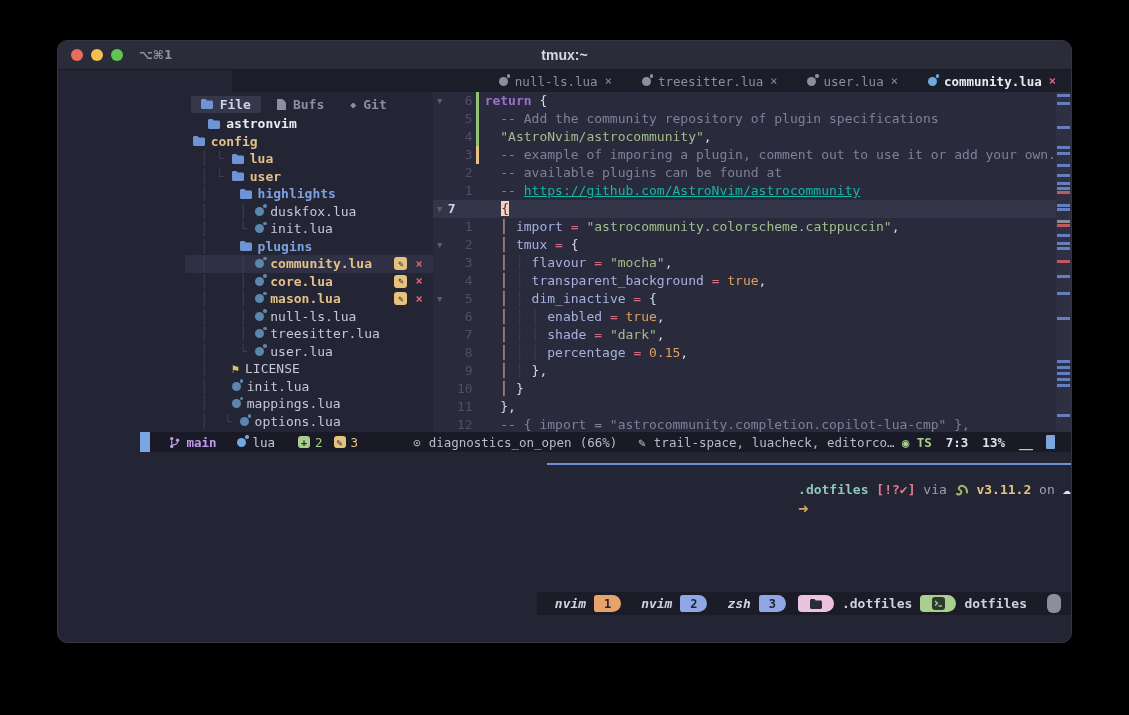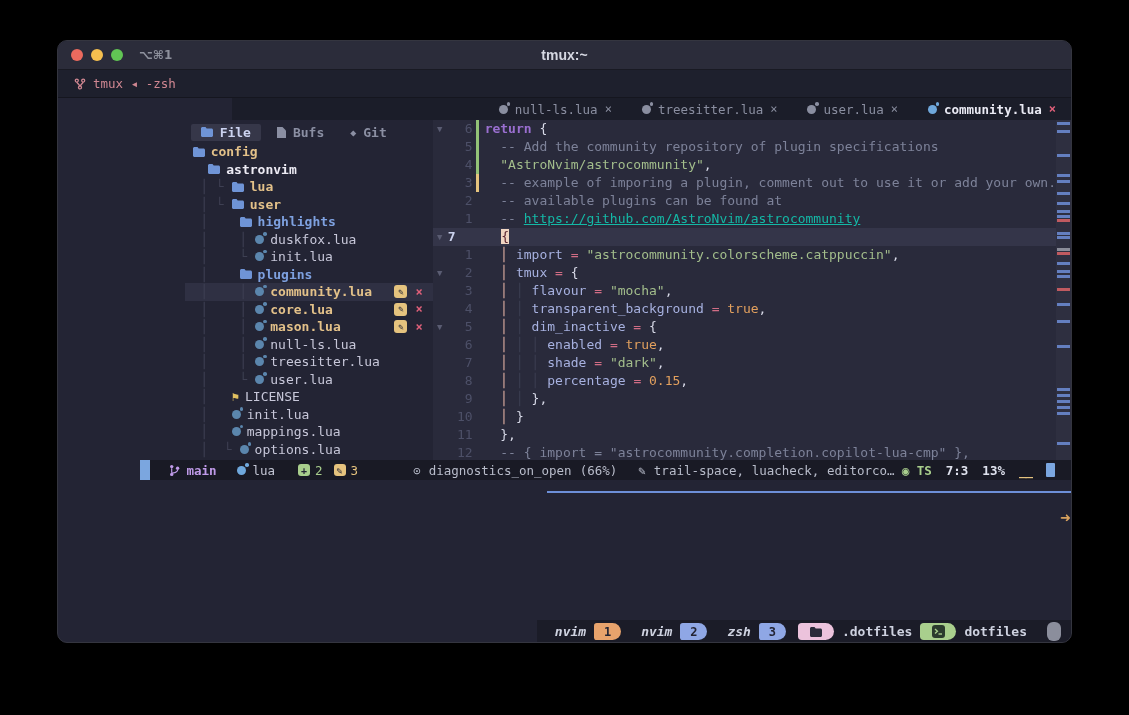--- a/index.html
+++ b/index.html
@@ -112,33 +112,20 @@
 
 <div class="window">
   <div class="titlebar">
     <span class="tl" style="background:#ec6a5e"></span>
     <span class="tl" style="background:#f5bf4f"></span>
     <span class="tl" style="background:#61c554"></span>
     <span class="shortcut">⌥⌘1</span>
     <div class="title-center">tmux:~</div>
   </div>
 
-  <div class="tabstrip">
-    <span>
-      <svg width="12" height="12" viewBox="0 0 12 12">
-          <g fill="none" stroke="#cf8691" stroke-width="1.3">
-        <circle cx="2.8" cy="2.6" r="1.5"></circle>
-            <circle cx="9.2" cy="2.6" r="1.5"></circle>
-            <circle cx="6" cy="9.4" r="1.5"></circle>
-        <path d="M2.8 4.2 6 7.9 9.2 4.2"></path>
-          </g>
-        </svg>
-    </span>
-    <span>tmux ◂ -zsh</span>
-  </div>
 
   <div class="term">
     <div class="tabline">
         <div class="tab">
           <span class="luad luad-gray"></span>
           <span>null-ls.lua</span>
           <span class="xx">×</span>
         </div>
         <div class="tab">
           <span class="luad luad-gray"></span>
@@ -175,26 +162,26 @@
                 </svg>
               </span>
               <span>Bufs</span>
             </div>
             <div class="ttab">
               <span class="ticon icon-gray" style="font-size:10px">◆</span>
               <span>Git</span>
             </div>
           </div>
         <div>
+            <div class="trow"><span class="pfx">  </span><span class="licon"><svg width="12" height="10" viewBox="0 0 12 10">
+                  <path d="M0 1.5C0 .7.7 0 1.5 0h3l1.2 1.5h4.8c.8 0 1.5.7 1.5 1.5v5.5c0 .8-.7 1.5-1.5 1.5h-9C.7 10 0 9.3 0 8.5z" fill="#6f94d6"></path>
+                </svg></span><span class="t-white">astronvim</span></div>
             <div class="trow"><span class="pfx"></span><span class="licon"><svg width="12" height="10" viewBox="0 0 12 10">
                   <path d="M0 1.5C0 .7.7 0 1.5 0h3l1.2 1.5h4.8c.8 0 1.5.7 1.5 1.5v5.5c0 .8-.7 1.5-1.5 1.5h-9C.7 10 0 9.3 0 8.5z" fill="#6f94d6"></path>
                 </svg></span><span class="t-tan">config</span></div>
-            <div class="trow"><span class="pfx">  </span><span class="licon"><svg width="12" height="10" viewBox="0 0 12 10">
-                  <path d="M0 1.5C0 .7.7 0 1.5 0h3l1.2 1.5h4.8c.8 0 1.5.7 1.5 1.5v5.5c0 .8-.7 1.5-1.5 1.5h-9C.7 10 0 9.3 0 8.5z" fill="#6f94d6"></path>
-                </svg></span><span class="t-white">astronvim</span></div>
             <div class="trow"><span class="pfx"> │ └ </span><span class="licon"><svg width="12" height="10" viewBox="0 0 12 10">
                   <path d="M0 1.5C0 .7.7 0 1.5 0h3l1.2 1.5h4.8c.8 0 1.5.7 1.5 1.5v5.5c0 .8-.7 1.5-1.5 1.5h-9C.7 10 0 9.3 0 8.5z" fill="#6f94d6"></path>
                 </svg></span><span class="t-tan">lua</span></div>
             <div class="trow"><span class="pfx"> │ └ </span><span class="licon"><svg width="12" height="10" viewBox="0 0 12 10">
                   <path d="M0 1.5C0 .7.7 0 1.5 0h3l1.2 1.5h4.8c.8 0 1.5.7 1.5 1.5v5.5c0 .8-.7 1.5-1.5 1.5h-9C.7 10 0 9.3 0 8.5z" fill="#6f94d6"></path>
                 </svg></span><span class="t-tan">user</span></div>
             <div class="trow"><span class="pfx"> │    </span><span class="licon"><svg width="12" height="10" viewBox="0 0 12 10">
                   <path d="M0 1.5C0 .7.7 0 1.5 0h3l1.2 1.5h4.8c.8 0 1.5.7 1.5 1.5v5.5c0 .8-.7 1.5-1.5 1.5h-9C.7 10 0 9.3 0 8.5z" fill="#6f94d6"></path>
                 </svg></span><span class="t-blue">highlights</span></div>
             <div class="trow"><span class="pfx"> │    │ </span><span class="licon"><span class="luad luad-steel"></span></span><span class="t-fg">duskfox.lua</span></div>
@@ -311,20 +298,37 @@
         <span class="sl-pct">13%</span>
         <span class="sl-cursor">__</span>
         <span class="endblock"></span>
       </span>
     </div>
 
     <div class="blue-rule"></div>
 
     <div class="shell">
       <div>
+        <span class="p-dir">.dotfiles</span>
+        <span> </span>
+        <span class="p-git">[!?✔]</span>
+        <span class="p-dim"> </span><span class="p-dim">via</span>
+        <span> </span>
+        <span style="display:inline-block;vertical-align:-2px;">
+          <svg width="14" height="12" viewBox="0 0 14 12">
+              <path d="M2 10c4 2 5.5-2.5 3-4C2.6 4.6 4.3 1.2 8 2c3 .7 4 3 4 6.5" stroke="#9db86f" stroke-width="2" fill="none" stroke-linecap="round"></path>
+            </svg>
+        </span>
+        <span> </span>
+        <span class="p-ver">v3.11.2</span>
+        <span class="p-dim"> </span><span class="p-dim">on</span>
+        <span> </span>
+        <span class="p-cloud">☁</span>
+      </div>
+      <div>
         <span class="p-arrow">➜</span>
       </div>
     </div>
 
     <div class="tmuxbar">
       <span style="display:flex;align-items:center;">
           <span class="twin">
             <span class="wname">nvim</span>
             <span class="pill pill-orange">1</span>
           </span>

